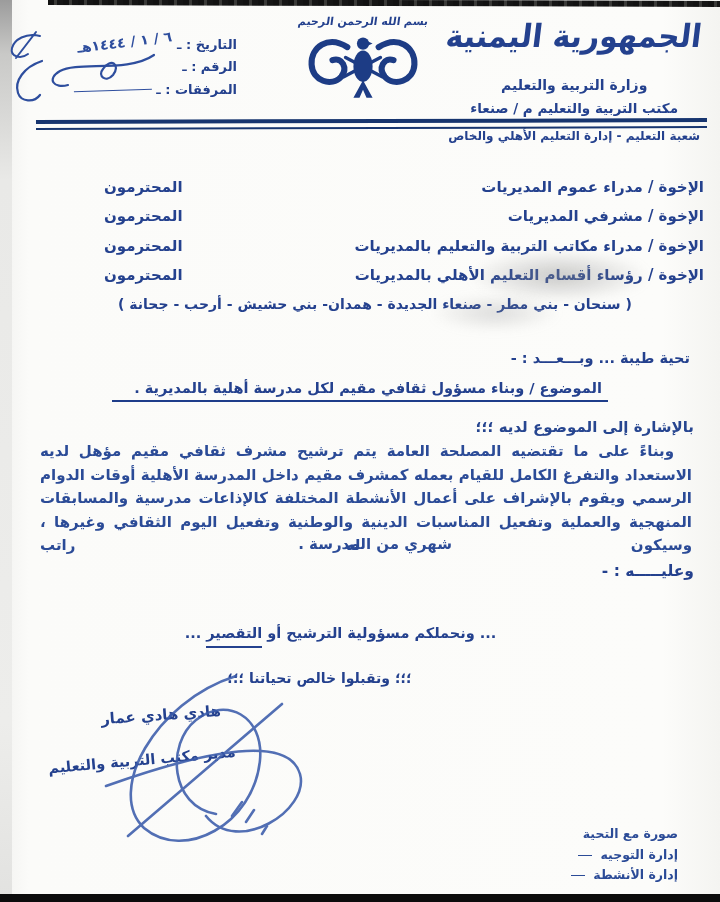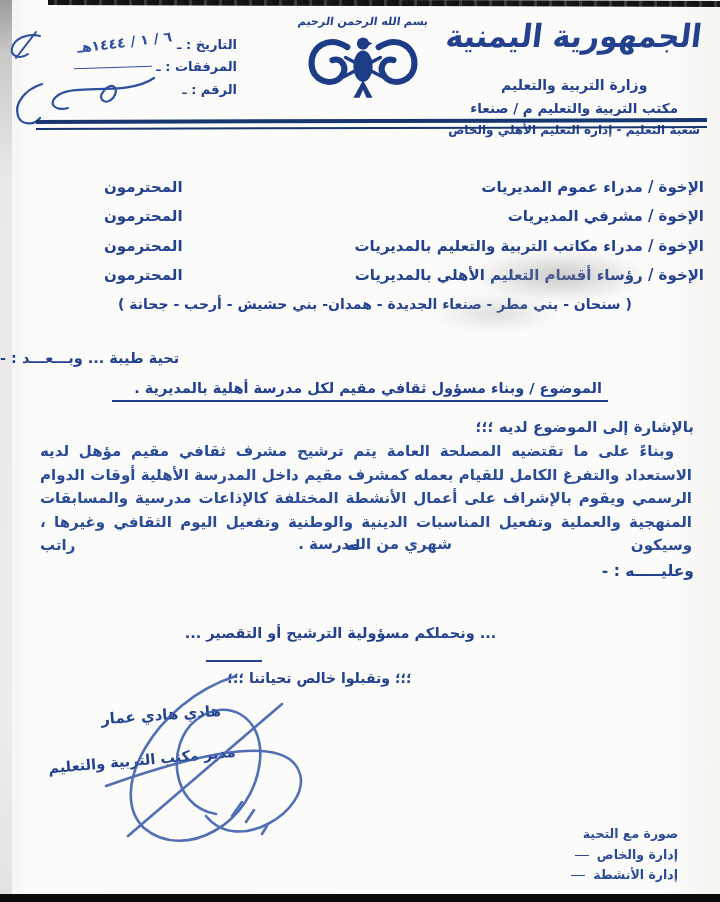--- a/index.html
+++ b/index.html
@@ -28,21 +28,21 @@
   }
   .ink{color:#24418e;}
   
   .lh-right{position:absolute;top:16px;right:18px;text-align:center;direction:rtl;}
   .country{
     display:inline-block;font-size:30px;font-weight:bold;color:#24418e;
     transform:skewX(-7deg) scaleY(1.06);letter-spacing:-1px;line-height:1.3;
   }
   .ministry{font-size:14px;font-weight:bold;margin-top:22px;}
   .office{font-size:13.5px;font-weight:bold;margin-top:7px;}
-  .section{font-size:12px;font-weight:bold;margin-top:7px;}
+  .section{font-size:12px;font-weight:bold;margin-top:13px;}
   .lh-center{position:absolute;top:10px;left:288px;width:150px;text-align:center;}
   .basmala{
     display:inline-block;font-size:11px;font-weight:bold;color:#24418e;
     transform:skewX(-8deg);white-space:nowrap;
   }
   .emblem{margin-top:2px;}
   .lh-left{position:absolute;top:36px;left:22px;width:215px;direction:rtl;}
   .lh-field{position:relative;font-size:13px;font-weight:bold;color:#24418e;height:23px;white-space:nowrap;}
   .hw{color:#2e4e9e;}
   .hw-date{
@@ -64,21 +64,21 @@
   .addr-row{
     position:absolute;left:104px;right:16px;height:24px;
     display:flex;justify-content:space-between;direction:rtl;
     font-size:15px;font-weight:bold;color:#24418e;white-space:nowrap;
   }
   .districts{
     position:absolute;top:296px;left:60px;right:30px;text-align:center;direction:rtl;
     font-size:14px;font-weight:bold;color:#24418e;white-space:nowrap;
   }
   
-  .greeting{position:absolute;top:350px;left:0;right:30px;text-align:left;direction:rtl;
+  .greeting{position:absolute;top:350px;left:0;right:30px;text-align:right;direction:rtl;
     font-size:14.5px;font-weight:bold;color:#24418e;}
   .subject-wrap{position:absolute;top:378px;left:0;right:0;text-align:center;direction:rtl;}
   .subject{
     display:inline-block;font-size:14.5px;font-weight:bold;color:#24418e;
     border-bottom:2.2px solid #1e3d8a;padding:0 6px 4px 22px;
   }
   .reference{position:absolute;top:418px;right:26px;direction:rtl;
     font-size:15px;font-weight:bold;color:#274690;}
   .paragraph{
     position:absolute;top:440px;left:40px;right:28px;direction:rtl;
@@ -86,21 +86,21 @@
     text-align:justify;text-align-last:justify;text-indent:18px;
   }
   .paragraph-tail{position:absolute;top:535px;right:268px;direction:rtl;
     font-size:15px;font-weight:600;color:#2b4b97;white-space:nowrap;}
   .therefore{position:absolute;top:562px;right:26px;direction:rtl;
     font-size:15.5px;font-weight:bold;color:#24418e;}
   .action{position:absolute;top:591px;right:52px;direction:rtl;
     font-size:14.5px;font-weight:bold;color:#24418e;}
   .warning{position:absolute;top:625px;left:168px;width:345px;text-align:center;direction:rtl;
     font-size:14.5px;font-weight:bold;color:#24418e;white-space:nowrap;}
-  .warning u{text-decoration:none;border-bottom:2px solid #24418e;padding-bottom:19px;}
+  .warning u{text-decoration:none;border-bottom:2px solid #24418e;padding-bottom:5px;}
   .closing{position:absolute;top:670px;left:212px;width:215px;text-align:center;direction:rtl;
     font-size:14px;font-weight:bold;color:#24418e;white-space:nowrap;}
   
   .sig-name{position:absolute;top:706px;left:86px;width:150px;text-align:center;direction:rtl;
     font-size:15px;font-weight:bold;color:#24418e;transform:rotate(-4deg);white-space:nowrap;}
   .sig-title{position:absolute;top:752px;left:22px;width:240px;text-align:center;direction:rtl;
     font-size:14.5px;font-weight:bold;color:#24418e;transform:rotate(-5deg);white-space:nowrap;}
   .sig-ink{position:absolute;left:84px;top:664px;}
   
   .cc{position:absolute;right:42px;top:826px;direction:rtl;color:#2b4b97;}
@@ -152,32 +152,32 @@
 
   <div class="lh-left">
     <div class="lh-field">
       <span>التاريخ : ـ</span>
       <span class="hw hw-date">٦ / ١ / ١٤٤٤هـ</span>
       <svg class="hw-date-svg" width="40" height="34" viewBox="0 0 40 34">
         <path d="M34,6 C20,2 8,10 6,18 C4,26 14,30 22,24 M30,2 L10,28" fill="none" stroke="#2e4e9e" stroke-width="2" stroke-linecap="round"></path>
       </svg>
     </div>
     <div class="lh-field">
-      <span>المرفقات : ـ</span>
-      <span class="hw-attach-line"></span>
-    </div>
-    <div class="lh-field">
       <span>الرقم : ـ</span>
       <svg class="hw-number-svg" width="150" height="62" viewBox="0 0 150 62">
         <g fill="none" stroke="#2e4e9e" stroke-width="2.2" stroke-linecap="round">
           <path d="M146,8 C120,26 70,14 52,24 C38,32 46,42 60,38"></path>
           <path d="M95,22 c8,-12 18,-4 10,6 c-7,8 -16,1 -10,-6"></path>
           <path d="M34,14 C16,20 6,34 10,46 C13,55 26,56 32,48"></path>
         </g>
       </svg>
+    </div>
+    <div class="lh-field">
+      <span>المرفقات : ـ</span>
+      <span class="hw-attach-line"></span>
     </div>
   </div>
 
   <div class="divider"></div>
 
   <div class="addr-row" style="top:178px">
     <span>الإخوة / مدراء عموم المديريات</span>
     <span>المحترمون</span>
   </div>
   <div class="addr-row" style="top:207px">
@@ -214,18 +214,18 @@
     <g fill="none" stroke="#3b5cab" stroke-width="2.6" stroke-linecap="round" opacity=".88">
       <path d="M152,12 C70,38 22,128 60,164 C100,198 170,160 176,96 C180,52 142,32 112,56 C82,80 86,142 132,150"></path>
       <path d="M22,122 C84,100 202,62 216,110 C226,146 154,192 122,152"></path>
       <path d="M44,172 L198,40"></path>
       <path d="M148,152 l10,-14 M162,158 l8,-12 M178,170 l5,-8"></path>
     </g>
   </svg>
 
   <div class="cc">
     <div class="cc-heading">صورة مع التحية</div>
-    <div class="cc-item"><span>إدارة والخاص</span><span class="cc-dash"></span></div>
+    <div class="cc-item"><span>إدارة التوجيه</span><span class="cc-dash"></span></div>
     <div class="cc-item"><span>إدارة الأنشطة</span><span class="cc-dash"></span></div>
   </div>
 
   <div class="edge-bottom"></div>
 </div>
 
 </body></html>

